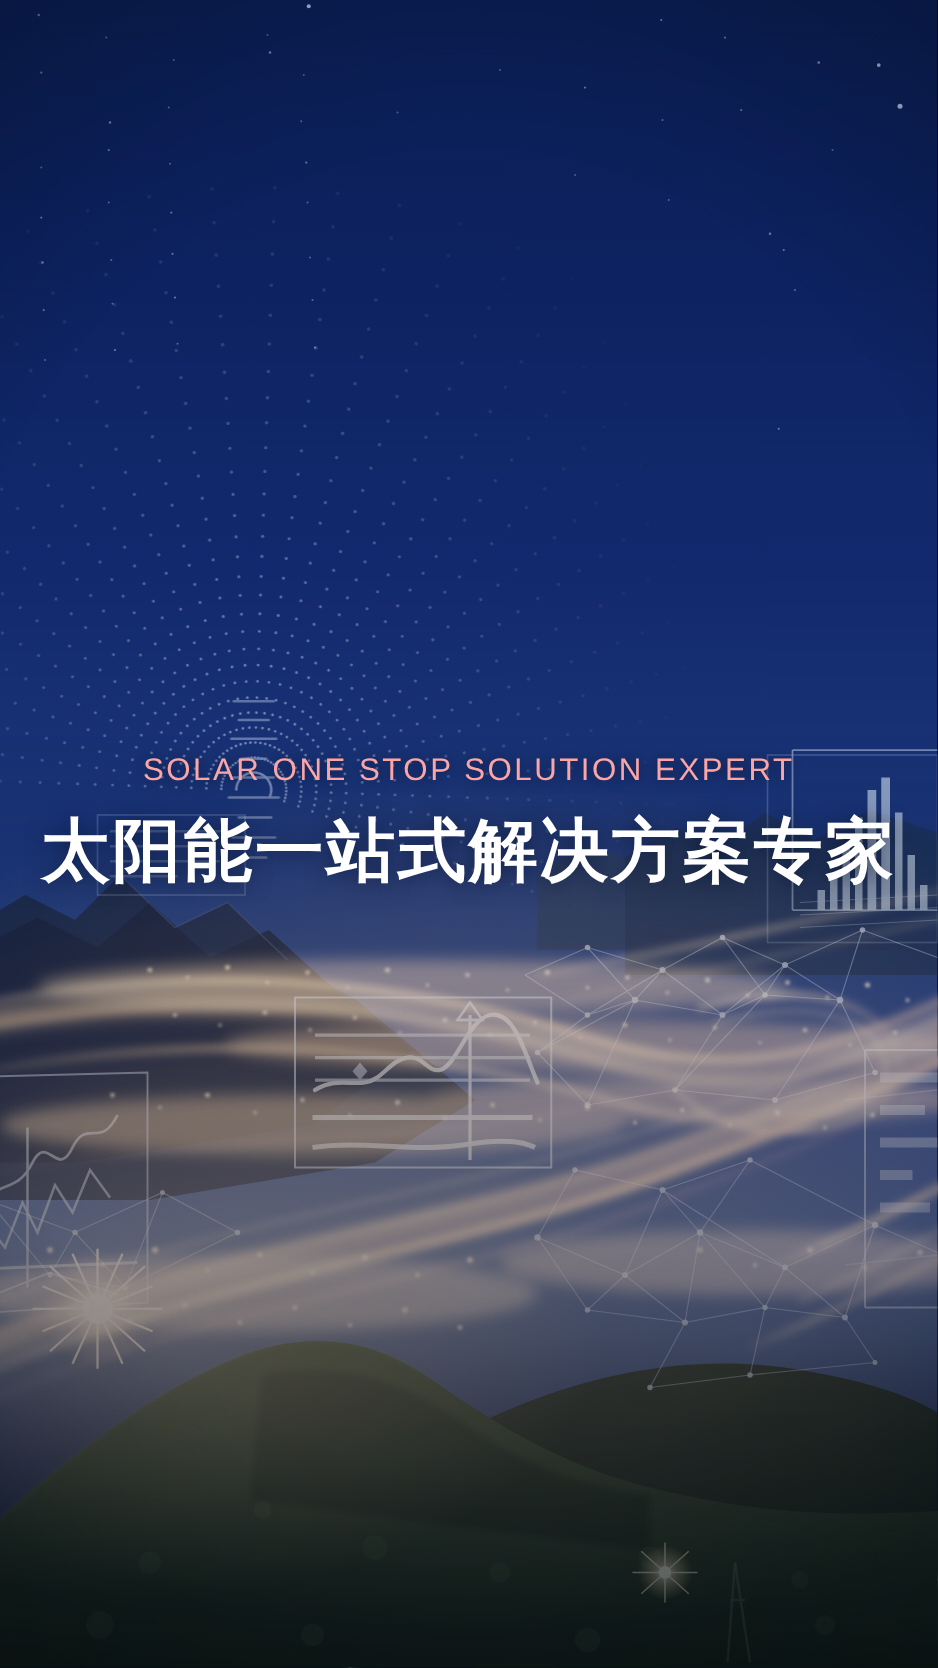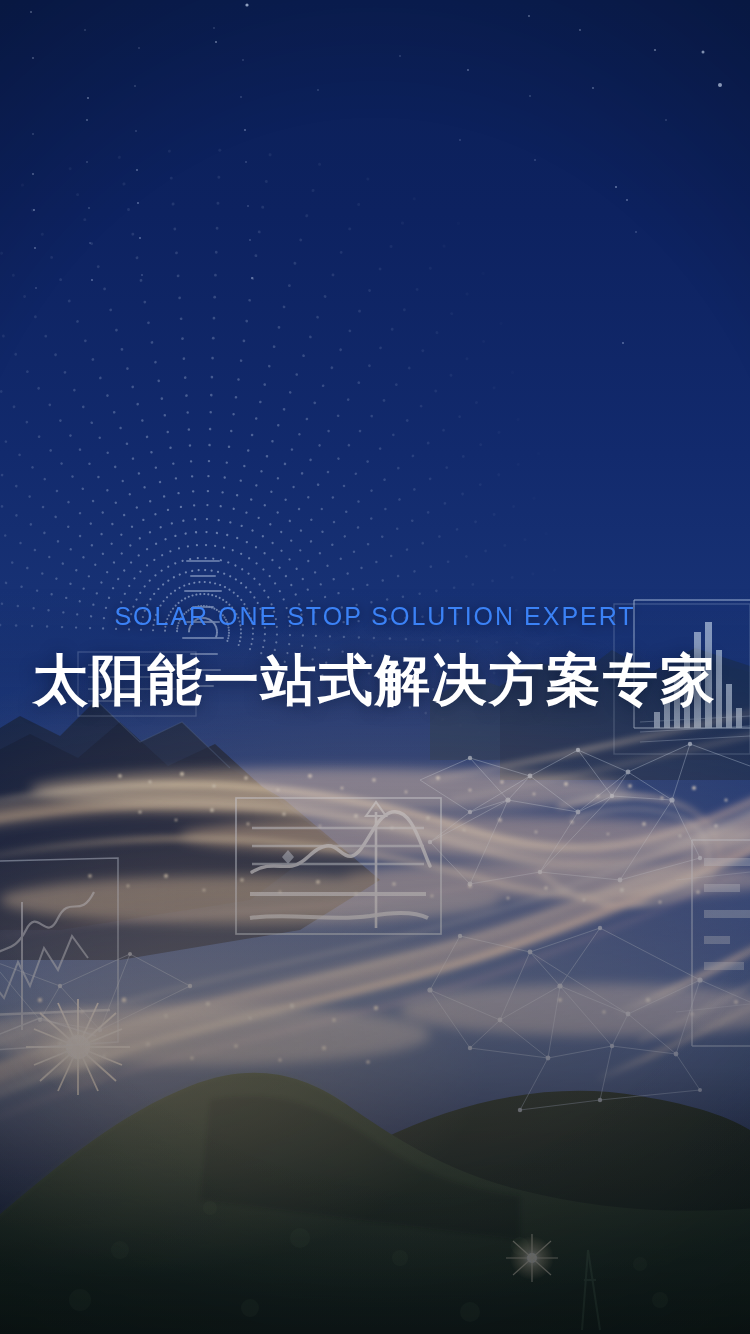--- a/index.html
+++ b/index.html
@@ -70,21 +70,21 @@
   }
 
   
   #textblock{
     position:absolute;left:0;right:0;top:604px;
     text-align:center;
     z-index:40;
   }
   #subtitle{
     display:block;
-    color:#3b82f6;
+    color:#fca5a5;
     font-size:25px;
     font-weight:300;
     letter-spacing:2.0px;
     line-height:1;
     text-shadow:0 1px 10px rgba(6,14,40,.55);
     white-space:nowrap;
   }
   #headline{
     display:block;
     margin-top:22px;

